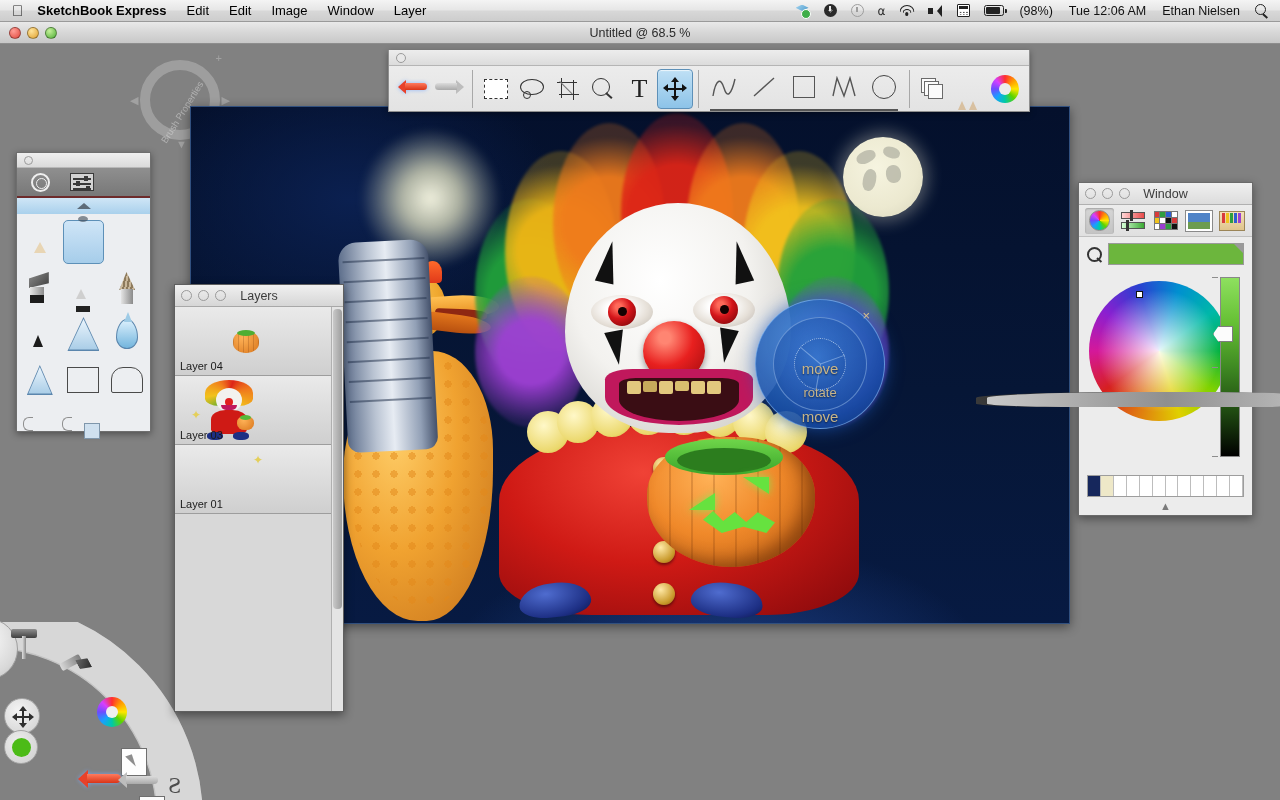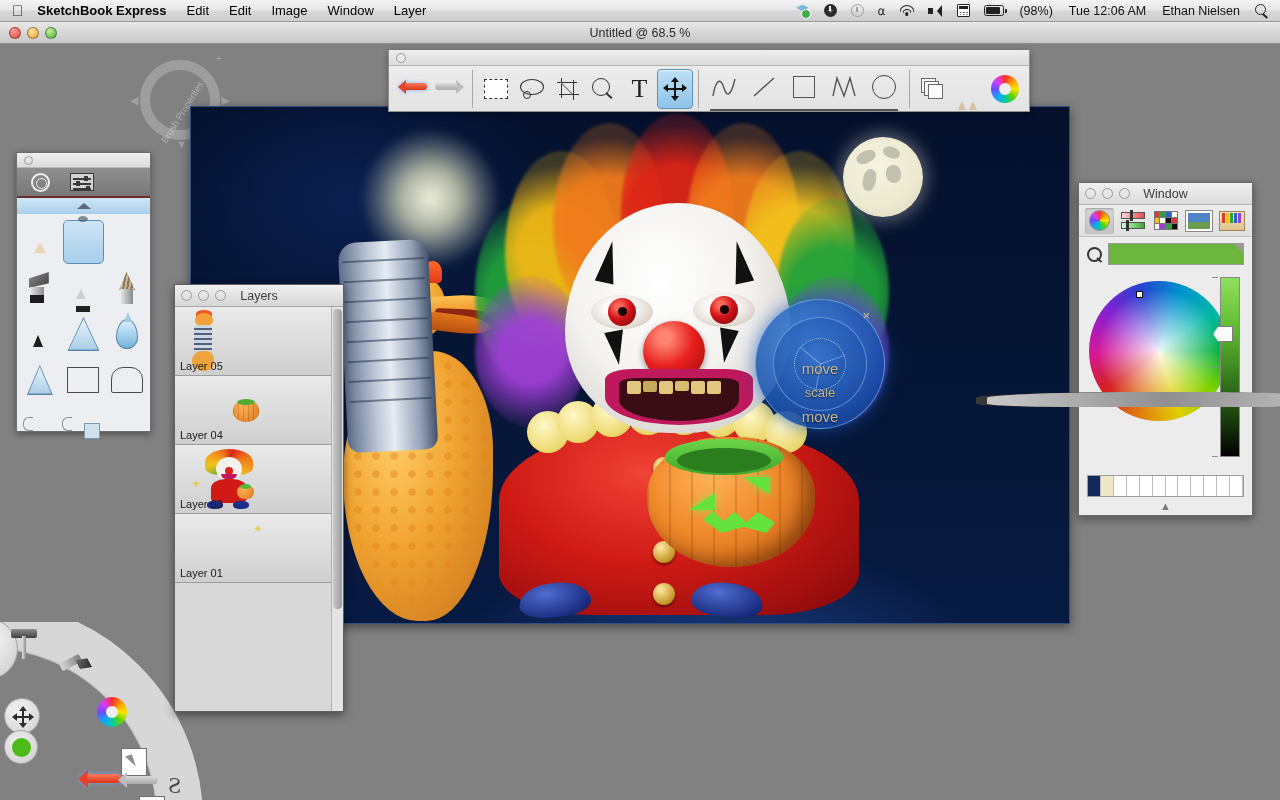--- a/index.html
+++ b/index.html
@@ -781,21 +781,21 @@
   </div>
 
   <div class="puck">
     <div class="ring2"></div>
     <div class="ring3"></div>
     <span class="spoke" style="transform:rotate(10deg)"></span>
     <span class="spoke" style="transform:rotate(130deg)"></span>
     <span class="spoke" style="transform:rotate(250deg)"></span>
     <span class="x">×</span>
     <span class="lbl scale">move</span>
-    <span class="lbl rotate">scale</span>
+    <span class="lbl rotate">rotate</span>
     <span class="lbl move">move</span>
   </div>
 </div>
 
 <div id="brushpal">
   <div class="bp-grip">
       <span class="dot"></span>
     </div>
   <div class="bp-tabs">
     <span class="bpt-set"></span>
@@ -868,31 +868,20 @@
 
 <div id="layers">
   <div class="lhdr">
     <span class="circ"></span>
     <span class="circ"></span>
     <span class="circ"></span>
     <span class="t">Layers</span>
   </div>
   <div class="lbody">
 
-    <div class="layer">
-      <div class="thumb">
-          <div class="mini-chicken">
-            <span class="c"></span>
-            <span class="h"></span>
-            <span class="a"></span>
-            <span class="bd"></span>
-          </div>
-        </div>
-      <span class="lname">Layer 05</span>
-    </div>
 
     <div class="layer">
       <div class="thumb">
           <div class="mini-pumpkin"></div>
         </div>
       <span class="lname">Layer 04</span>
     </div>
 
     <div class="layer">
       <div class="thumb">

